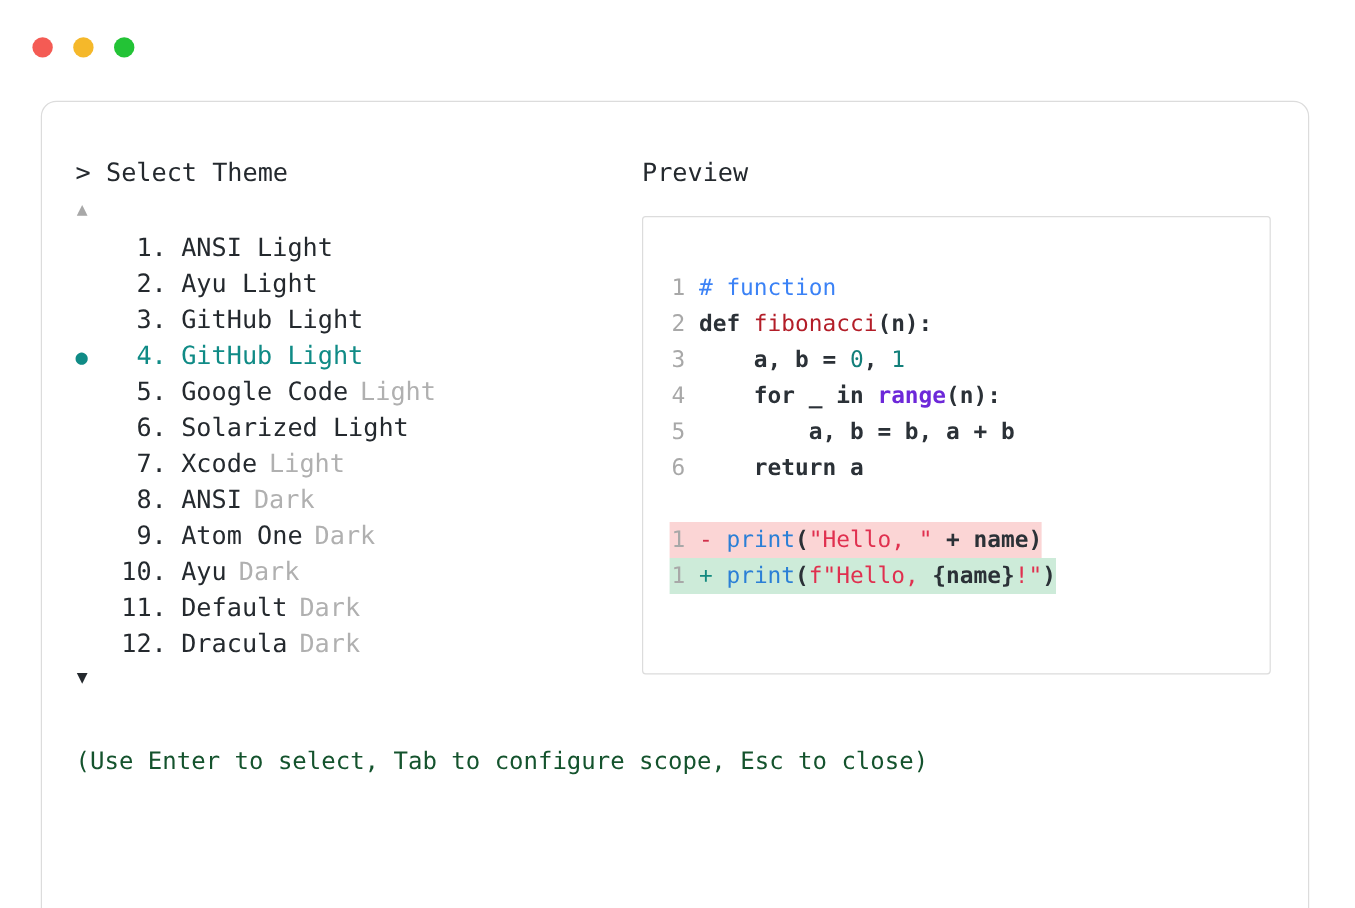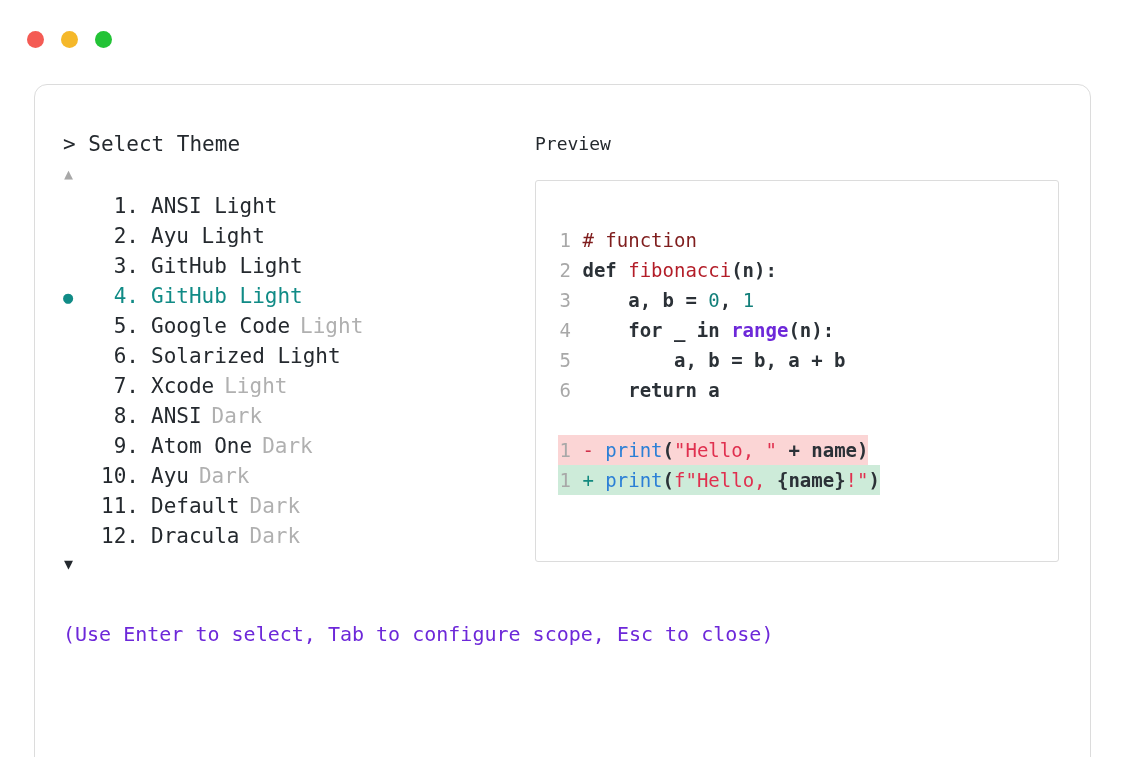--- a/index.html
+++ b/index.html
@@ -115,21 +115,21 @@
   }
 
   
   .right-col {
     position: absolute;
     left: 500px;
     top: 46px;
     width: 530px;
   }
   .preview-label {
-    font-size: 18px;
+    font-size: 21px;
     color: #24292e;
     line-height: 26px;
     white-space: pre;
   }
   .preview-box {
     margin-top: 23px;
     width: 524px;
     height: 382px;
     box-sizing: border-box;
     border: 1px solid #dcdcdc;
@@ -144,42 +144,42 @@
     white-space: pre;
   }
   .code-line { display: block; height: 30px; }
   .ln {
     color: #a8a8a8;
     display: inline-block;
     width: 13px;
     text-align: right;
   }
   .tok-plain   { color: #2b3137; font-weight: bold; }
-  .tok-comment { color: #7f1d1d; }
+  .tok-comment { color: #3b82f6; }
   .tok-func    { color: #b31d28; }
   .tok-num     { color: #127f7a; }
   .tok-builtin { color: #6d28d9; font-weight: bold; }
   .tok-blue    { color: #2b7fd6; }
   .tok-string  { color: #e0304f; }
   .tok-minus   { color: #d1304a; }
   .tok-plus    { color: #12897f; }
 
   .code-gap { display:block; height: 30px; }
 
   .diff-line { display: block; height: 30px; width: fit-content; }
   .diff-del { background: #fbd5d5; }
   .diff-add { background: #cdebd9; }
 
   
   .footer-hint {
     position: absolute;
     left: 28px;
     top: 536px;
     font-size: 20px;
-    color: #6d28d9;
+    color: #14532d;
     white-space: pre;
     line-height: 26px;
     text-align: right;
   }
 </style>
 </head>
 <body>
 
 <div class="window-dots">
   <span class="dot" style="background: rgb(244, 91, 84);"></span>

